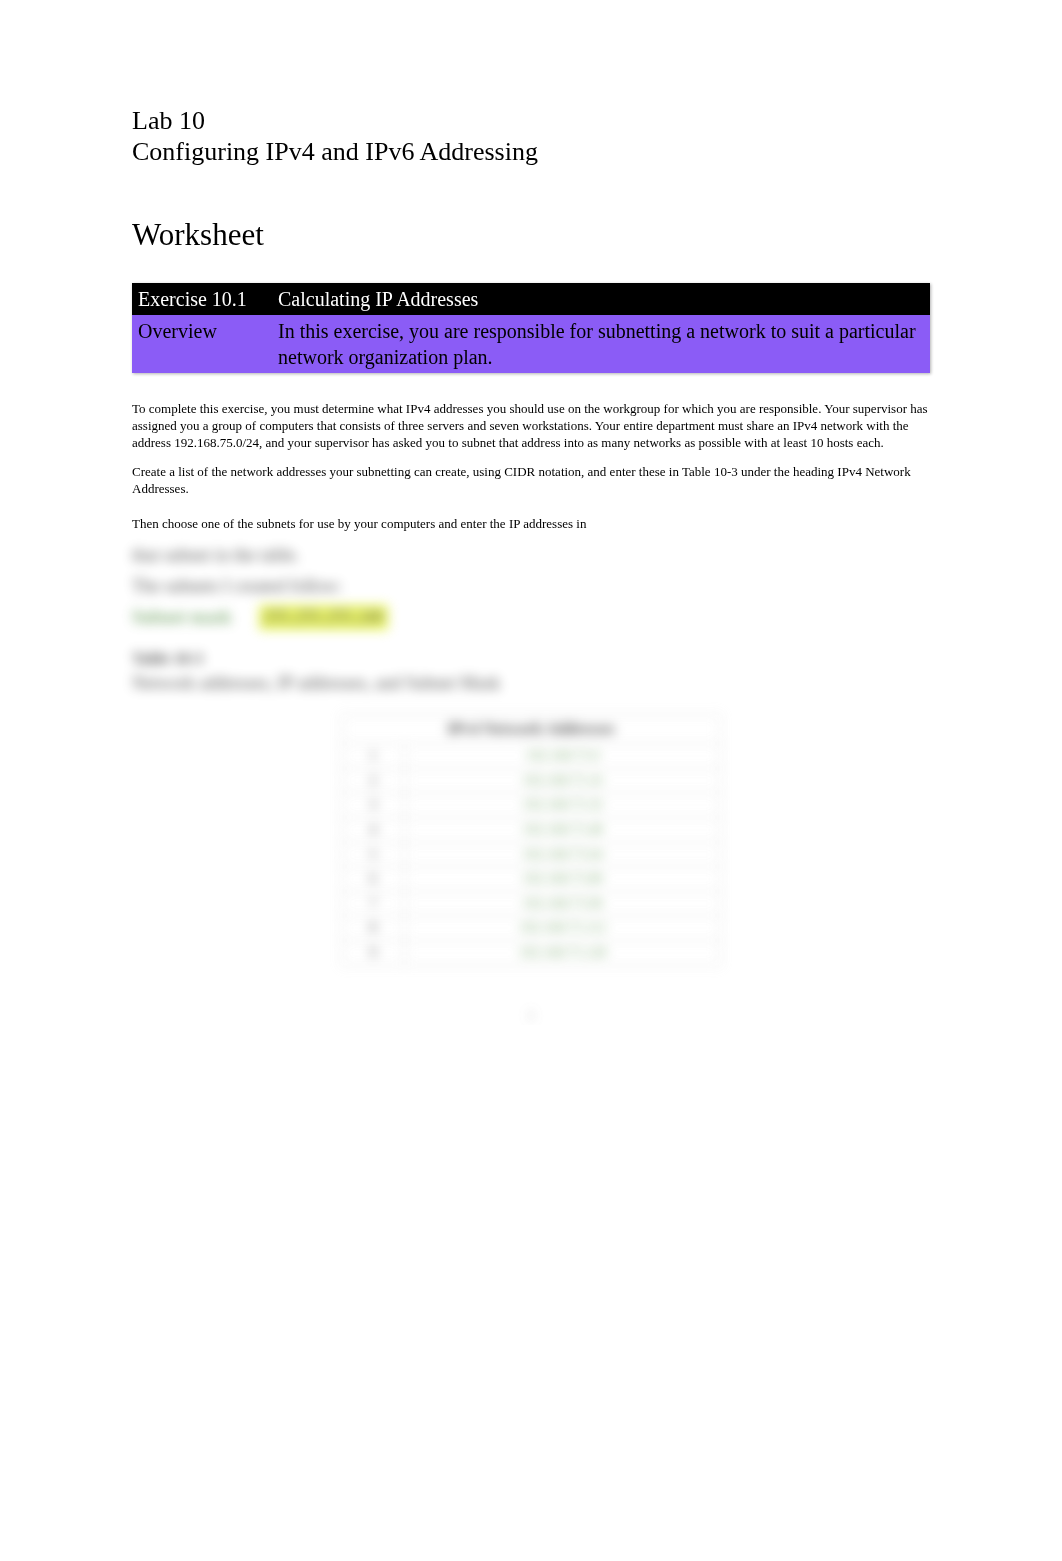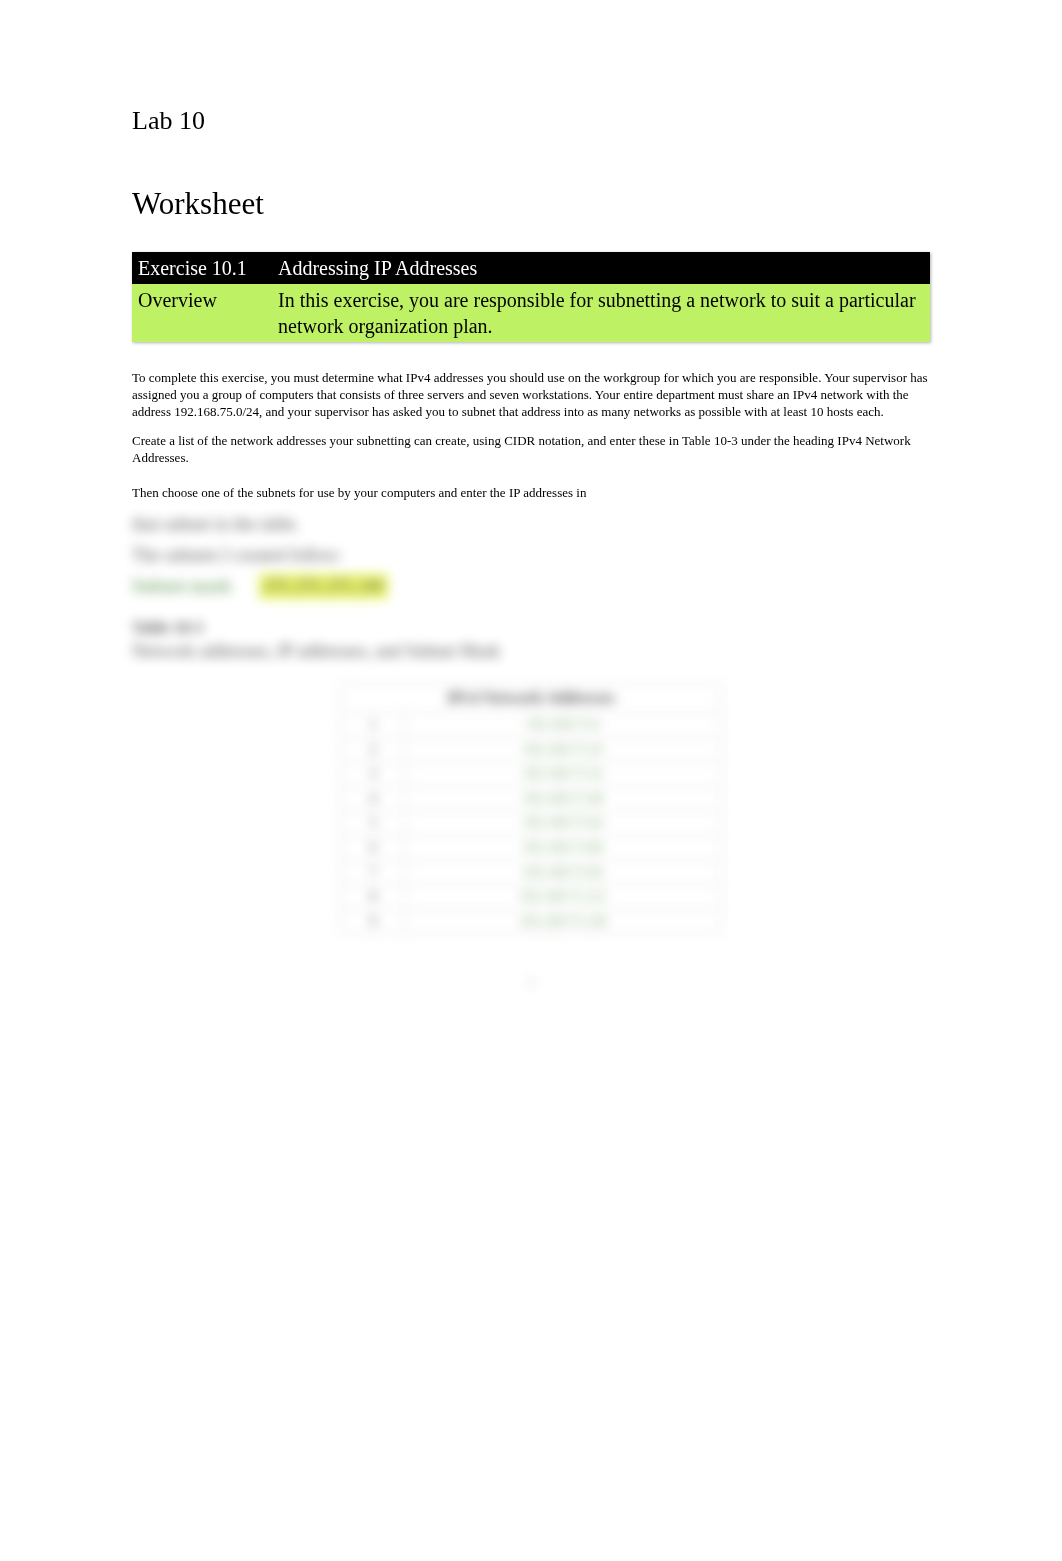--- a/index.html
+++ b/index.html
@@ -35,21 +35,21 @@
       padding: 3px 6px;
       font-size: 20px;
       vertical-align: top;
       line-height: 1.3;
     }
     .info-table .header-row td {
       background: #000000;
       color: #ffffff;
     }
     .info-table .data-row td {
-      background: #bef264;
+      background: #8b5cf6;
       margin-top: 13px;
     }
     .info-table .label-col {
       width: 140px;
     }
     .body-text {
       font-size: 13px;
       line-height: 1.3;
       margin-bottom: 0;
     }
@@ -108,29 +108,30 @@
       margin-top: 40px;
       color: #888;
       font-size: 14px;
     }
   </style>
 </head>
 <body>
 
 <div class="lab-heading">
   <span>Lab 10</span><br>
+  <span>Configuring IPv4 and IPv6 Addressing</span>
 </div>
 
 <div class="worksheet-heading">Worksheet</div>
 
 <table class="info-table">
   <tbody>
       <tr class="header-row">
     <td class="label-col">Exercise 10.1</td>
-    <td>Addressing IP Addresses</td>
+    <td>Calculating IP Addresses</td>
   </tr>
   <tr class="data-row">
     <td class="label-col">Overview</td>
     <td>In this exercise, you are responsible for subnetting a network to suit a particular network organization plan.</td>
   </tr>
 </tbody>
   </table>
 
 <p class="body-text">To complete this exercise, you must determine what IPv4 addresses you should use on the workgroup for which you are responsible. Your supervisor has assigned you a group of computers that consists of three servers and seven workstations. Your entire department must share an IPv4 network with the address 192.168.75.0/24, and your supervisor has asked you to subnet that address into as many networks as possible with at least 10 hosts each.</p>
 <p class="body-text">Create a list of the network addresses your subnetting can create, using CIDR notation, and enter these in Table 10-3 under the heading IPv4 Network Addresses.</p>

